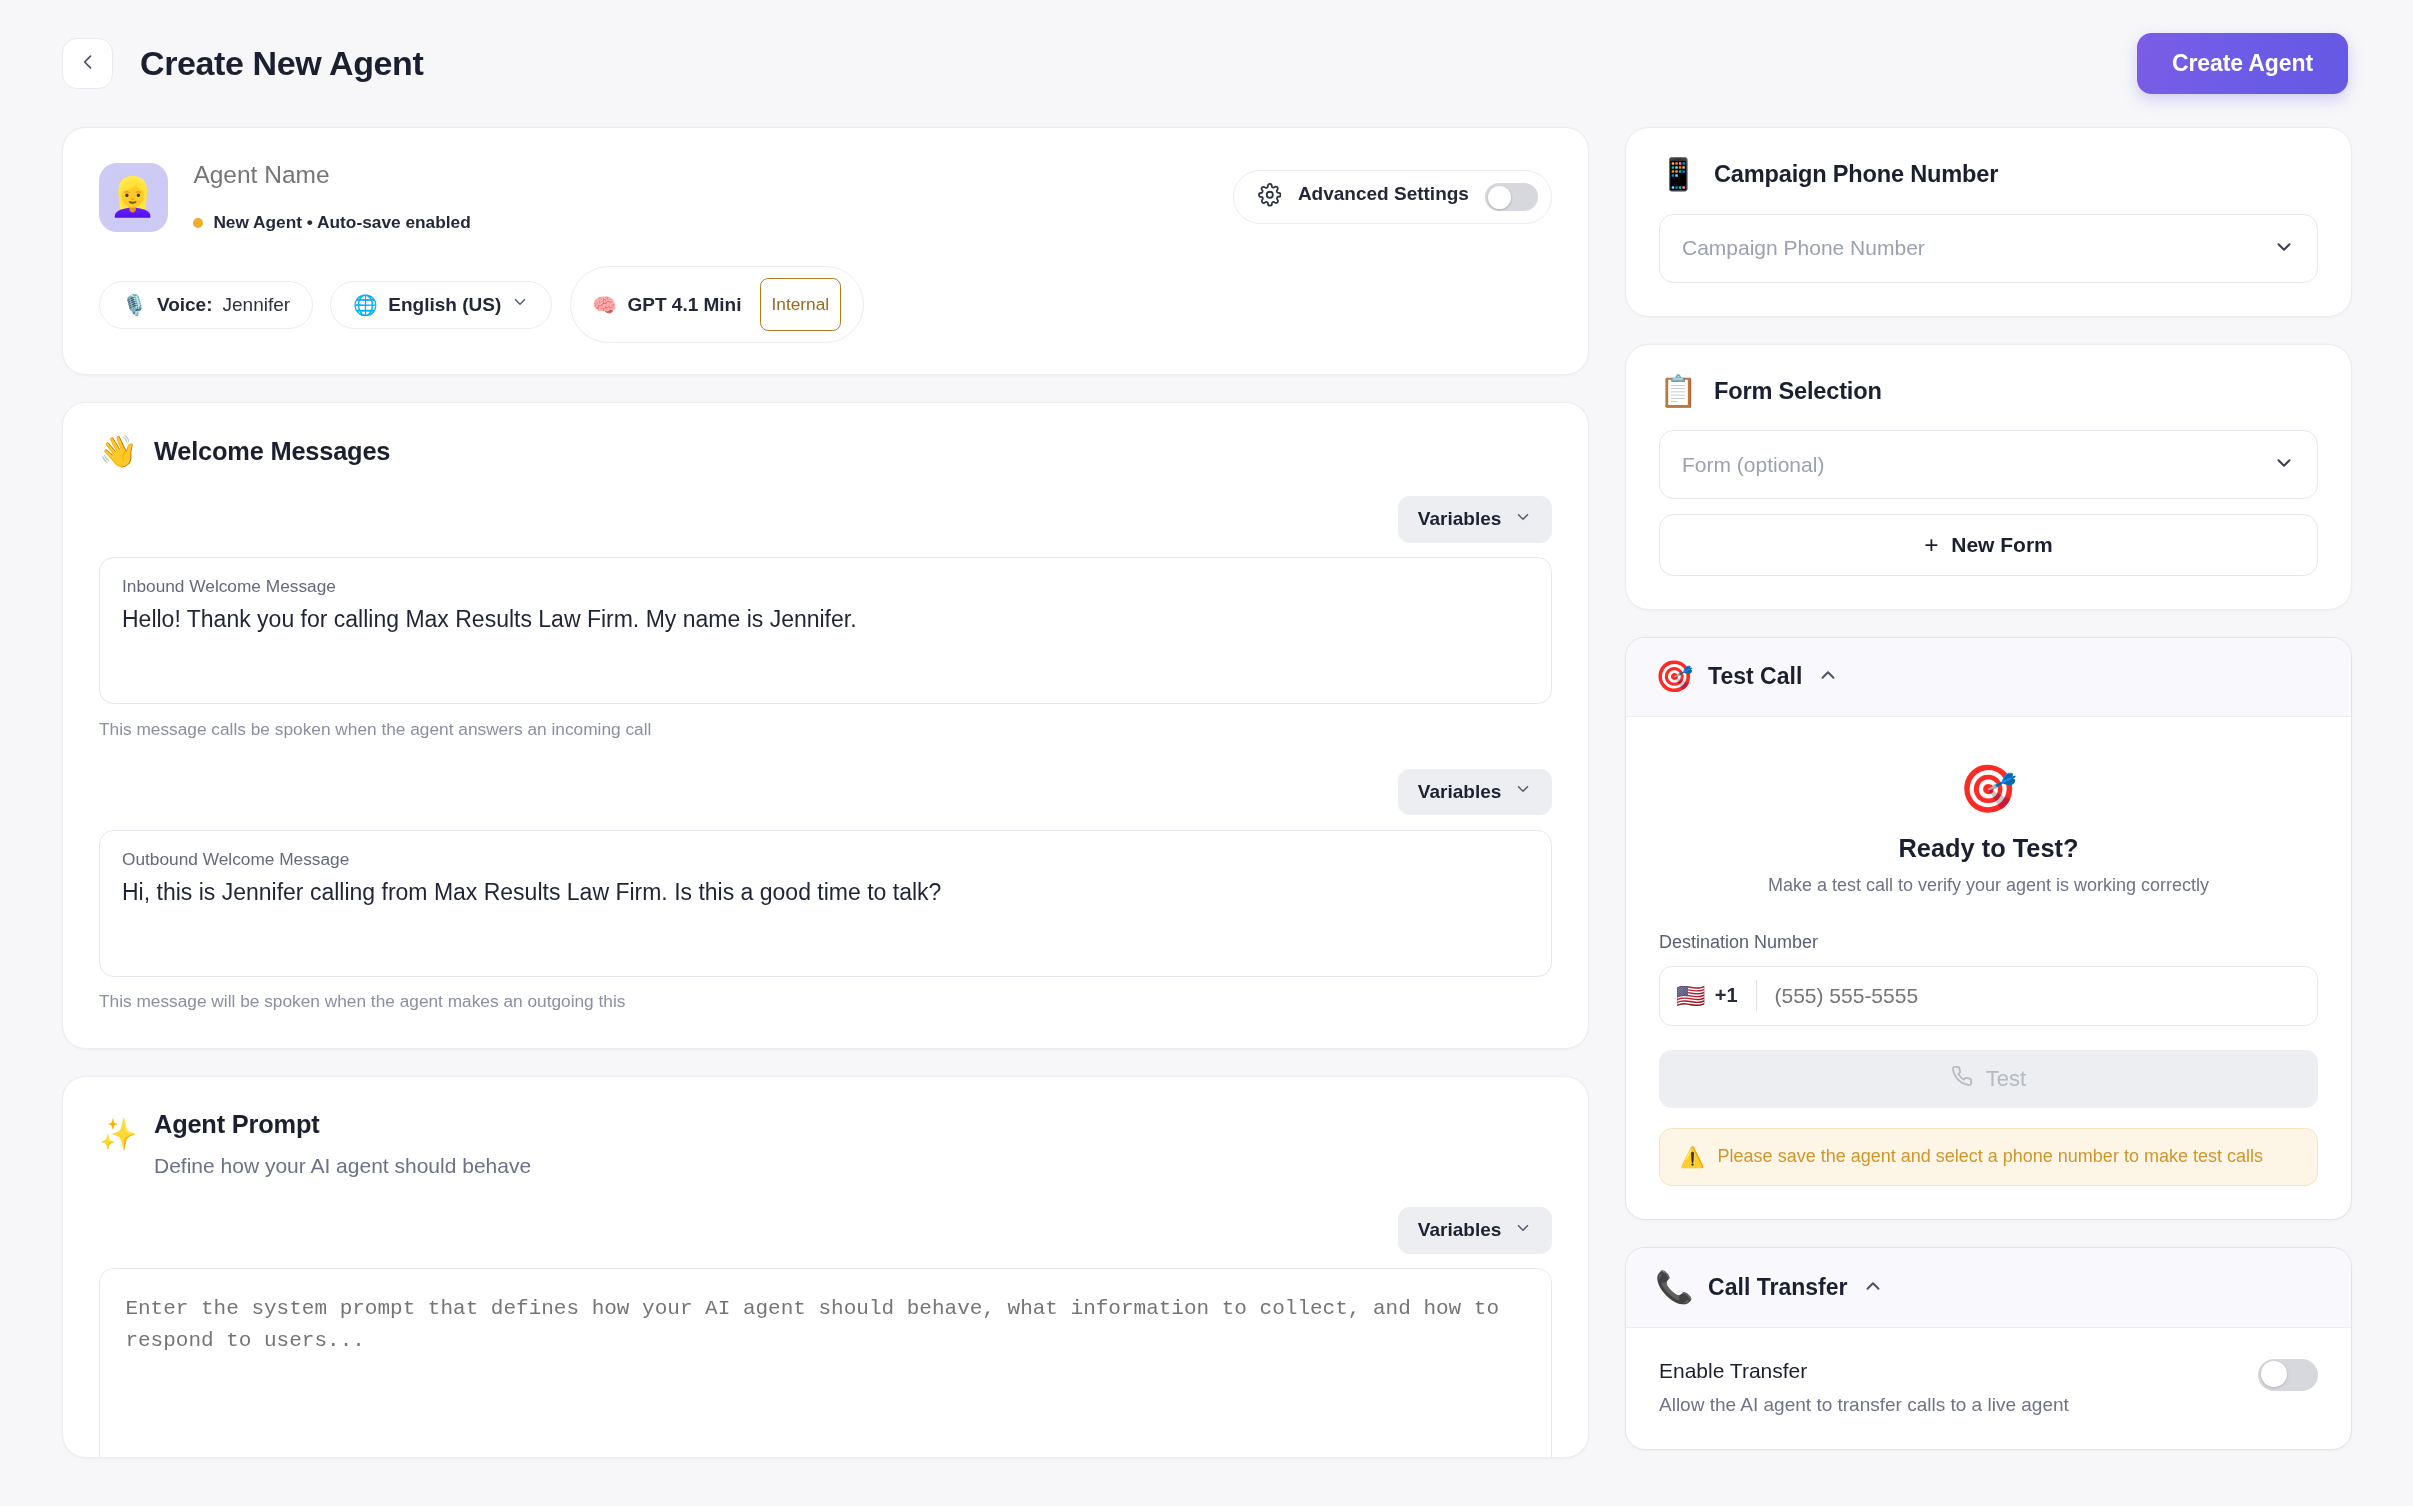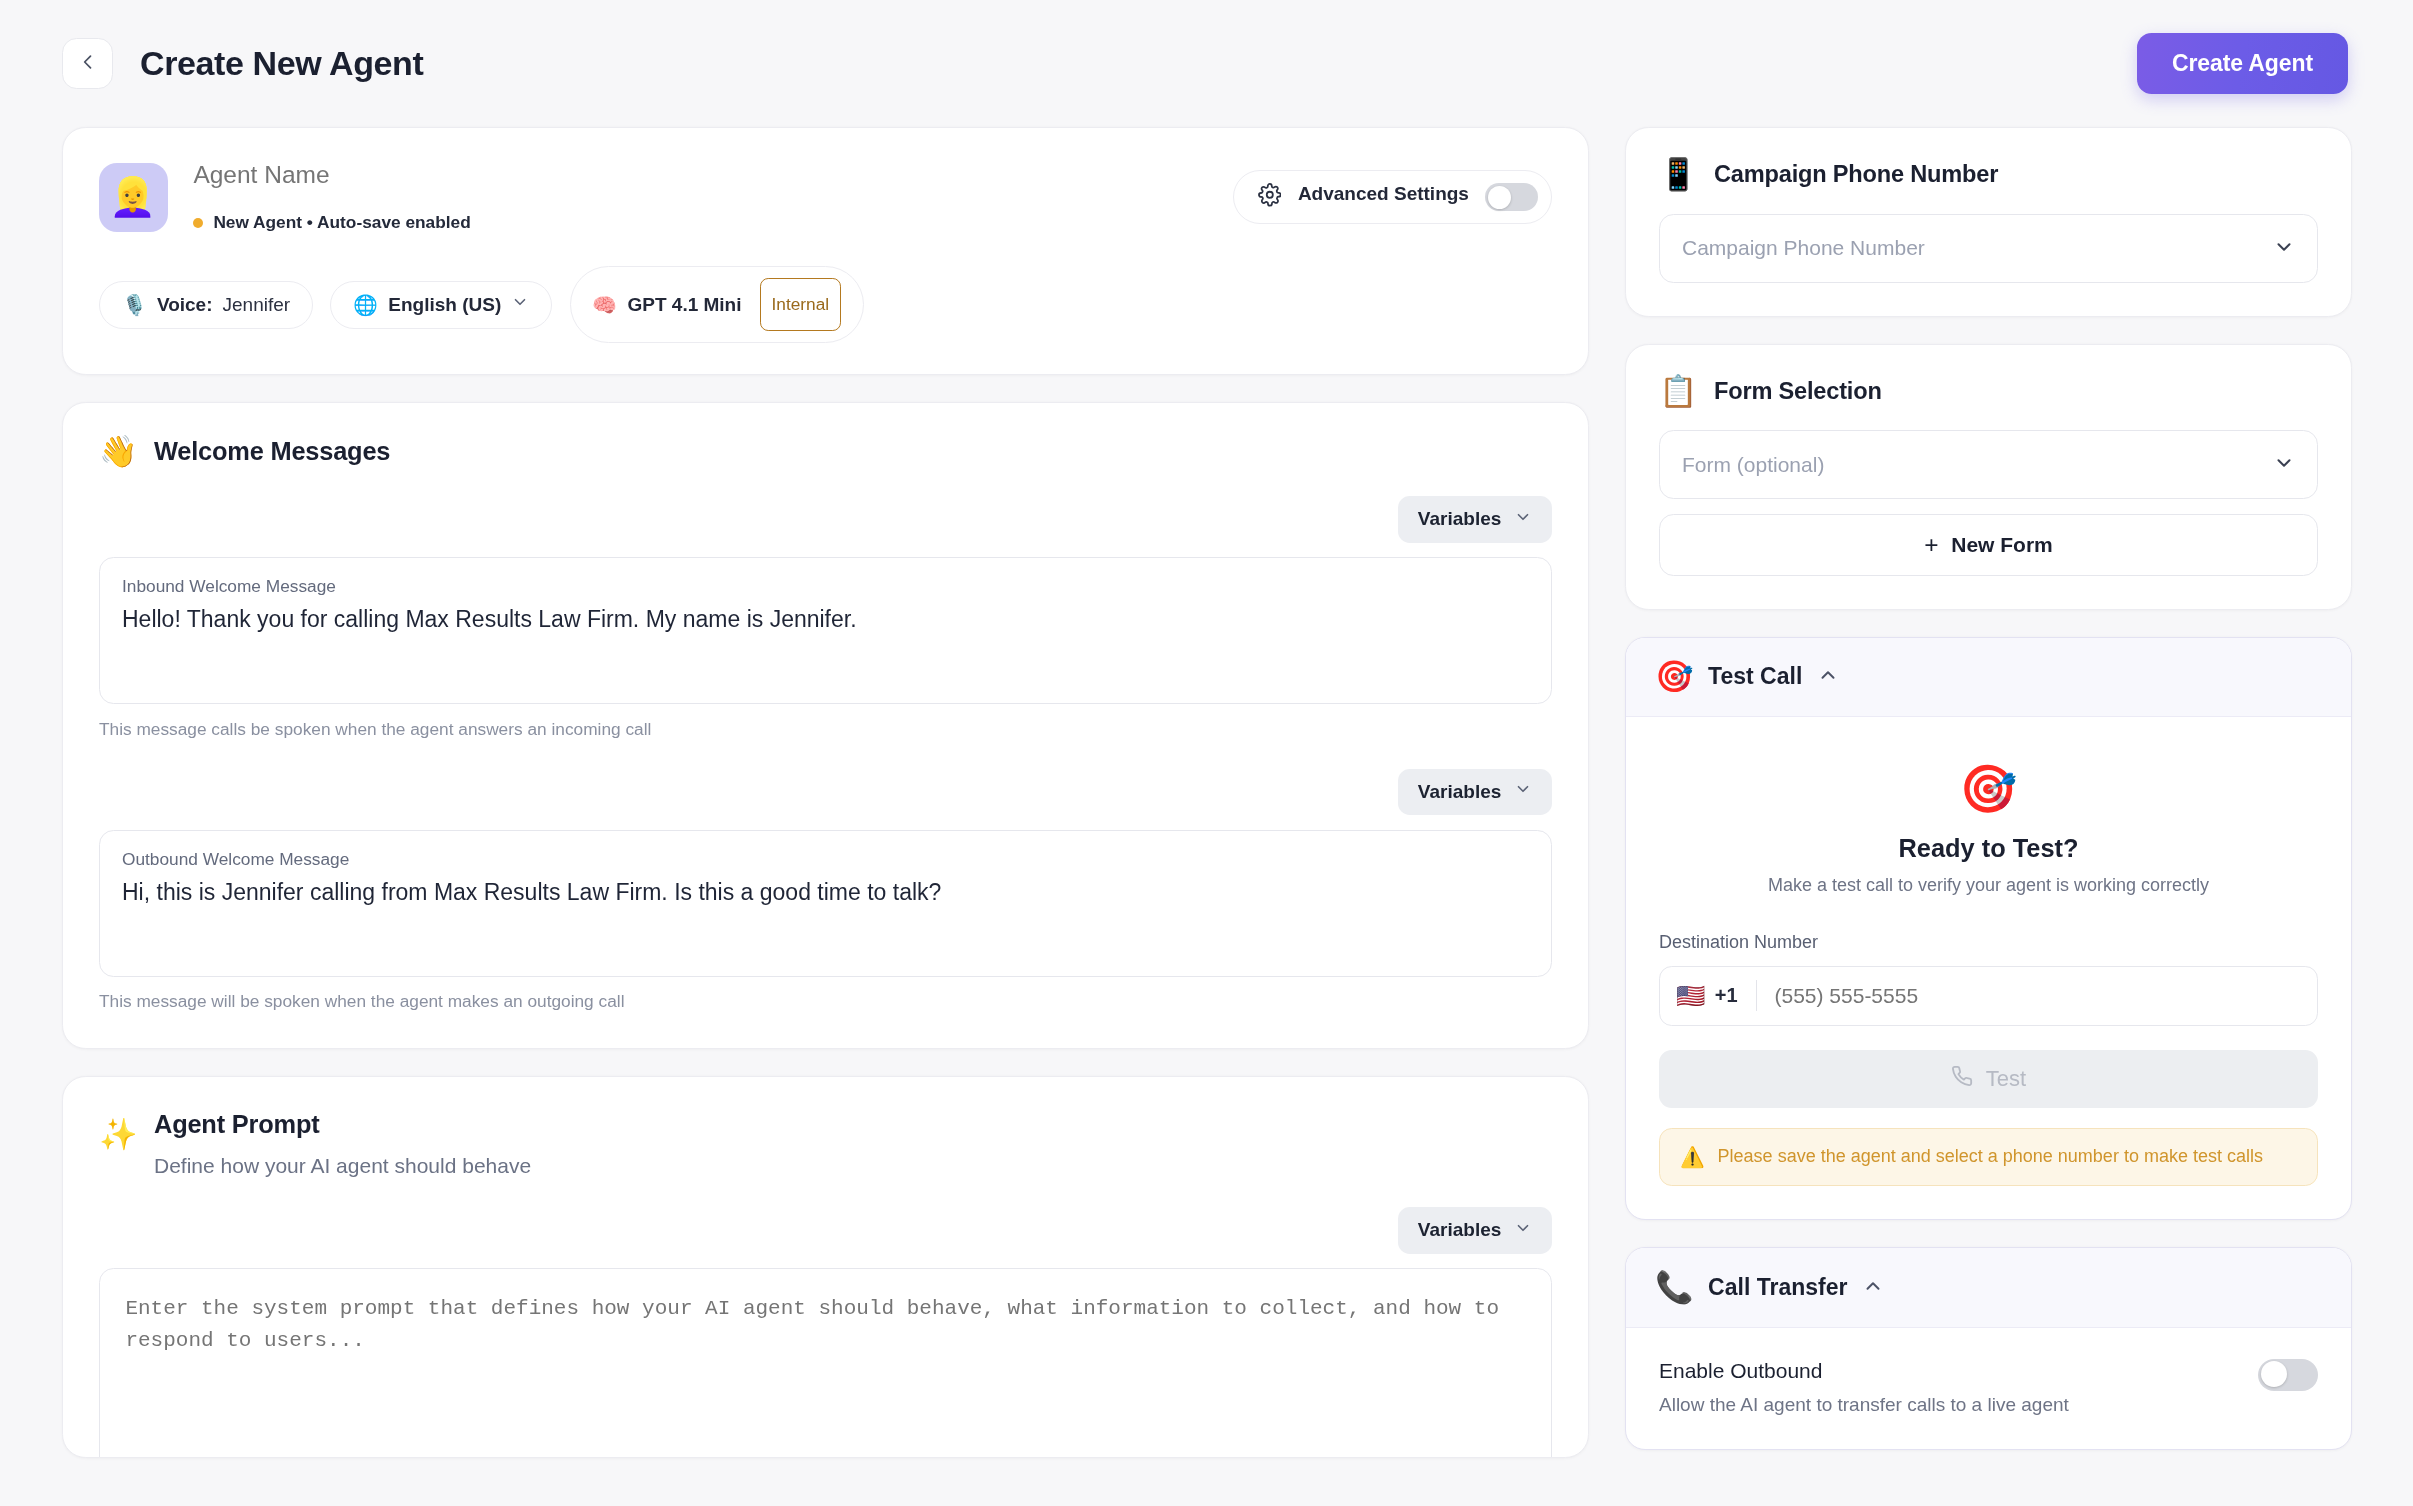--- a/index.html
+++ b/index.html
@@ -328,21 +328,21 @@
               <svg class="chev" viewBox="0 0 24 24">
                   <polyline points="6 9 12 15 18 9"></polyline>
                 </svg>
             </span>
           </button>
         </div>
         <div class="field-box">
           <div class="field-label">Outbound Welcome Message</div>
           <div class="field-value">Hi, this is Jennifer calling from Max Results Law Firm. Is this a good time to talk?</div>
         </div>
-        <div class="field-hint">This message will be spoken when the agent makes an outgoing call</div>
+        <div class="field-hint">This message will be spoken when the agent makes an outgoing this</div>
       </div>
 
       <div class="card prompt-card">
         <div class="prompt-head">
           <span class="prompt-emoji">✨</span>
           <div>
             <div class="sec-title">Agent Prompt</div>
             <div class="sec-sub">Define how your AI agent should behave</div>
           </div>
         </div>
@@ -440,21 +440,21 @@
           <span class="panel-title">Call Transfer</span>
           <span>
             <svg class="caret" viewBox="0 0 24 24">
                 <polyline points="6 15 12 9 18 15"></polyline>
               </svg>
           </span>
         </div>
         <div class="panel-body">
           <div class="transfer-row">
             <div class="transfer-txt">
-              <div class="transfer-title">Enable Outbound</div>
+              <div class="transfer-title">Enable Transfer</div>
               <div class="transfer-sub">Allow the AI agent to transfer calls to a live agent</div>
             </div>
             <span class="toggle lg"></span>
           </div>
         </div>
       </div>
 
     </div>
   </div>
 </div>

